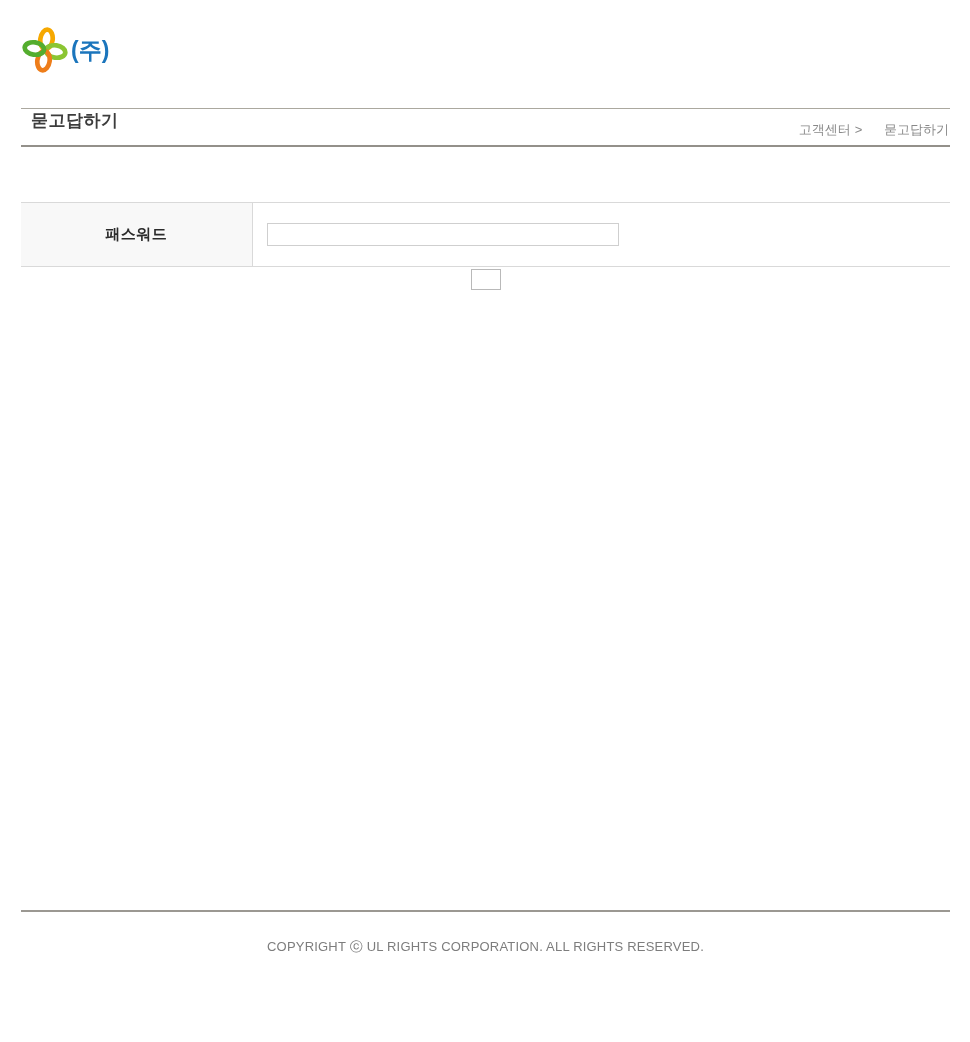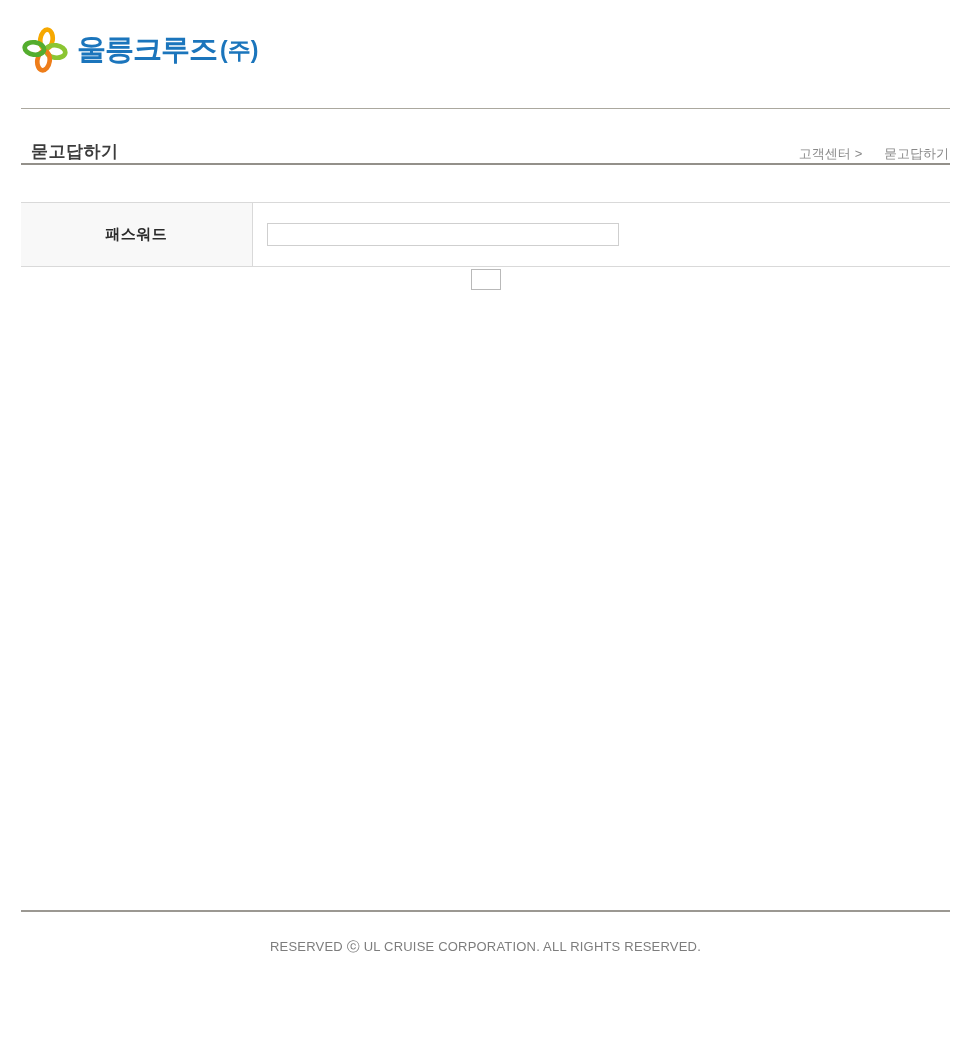--- a/index.html
+++ b/index.html
@@ -23,24 +23,24 @@
   }
   .logo-suffix {
     margin-left: 3px;
     font-size: 23px; font-weight: bold;
     color: #1b75bc;
   }
 
   
   .title-bar {
     position: absolute; left: 21px; top: 108px;
-    width: 929px; height: 57px;
+    width: 929px; height: 39px;
     border-top: 1px solid #aba89f;
     border-bottom: 2px solid #93908a;
-    display: flex; align-items: flex-end; justify-content: space-between;
+    display: flex; align-items: flex-start; justify-content: space-between;
   }
   .page-title {
     padding-left: 10px;
     font-size: 17px; font-weight: bold; color: #3c3c3c;
     letter-spacing: 0.5px;
   }
   .breadcrumb {
     font-size: 13px; color: #888888; padding-right: 1px; margin-top: 12px;
   }
   .crumb { cursor: pointer; }
@@ -104,21 +104,20 @@
   <span class="logo-icon">
     <svg viewBox="0 0 45 45" aria-hidden="true">
       <g fill="none" stroke-width="4.6" transform="rotate(8 22.5 22.5)">
         <ellipse cx="22.5" cy="12" rx="6" ry="9.5" stroke="#f6a800"></ellipse>
         <ellipse cx="33" cy="22.5" rx="9.5" ry="6" stroke="#8bc532"></ellipse>
         <ellipse cx="22.5" cy="33" rx="6" ry="9.5" stroke="#ee7d1a"></ellipse>
         <ellipse cx="12" cy="22.5" rx="9.5" ry="6" stroke="#54ad2e"></ellipse>
       </g>
     </svg>
   </span>
-  <span class="logo-text">울릉크루즈</span>
   <span class="logo-suffix">(주)</span>
 </div>
 
 <div class="title-bar">
   <h1 class="page-title">묻고답하기</h1>
   <div class="breadcrumb">
     <span class="crumb">고객센터</span><span class="crumb-sep">&gt;</span>
     <span class="crumb current">묻고답하기</span>
   </div>
 </div>
@@ -132,14 +131,14 @@
     </td>
   </tr>
 </tbody>
   </table>
 
 <div class="submit-wrap">
   <button class="submit-button"></button>
 </div>
 
 <div class="footer">
-  <p class="copyright">RESERVED ⓒ UL CRUISE CORPORATION. ALL RIGHTS RESERVED.</p>
+  <p class="copyright">COPYRIGHT ⓒ UL RIGHTS CORPORATION. ALL RIGHTS RESERVED.</p>
 </div>
 
 </body></html>

